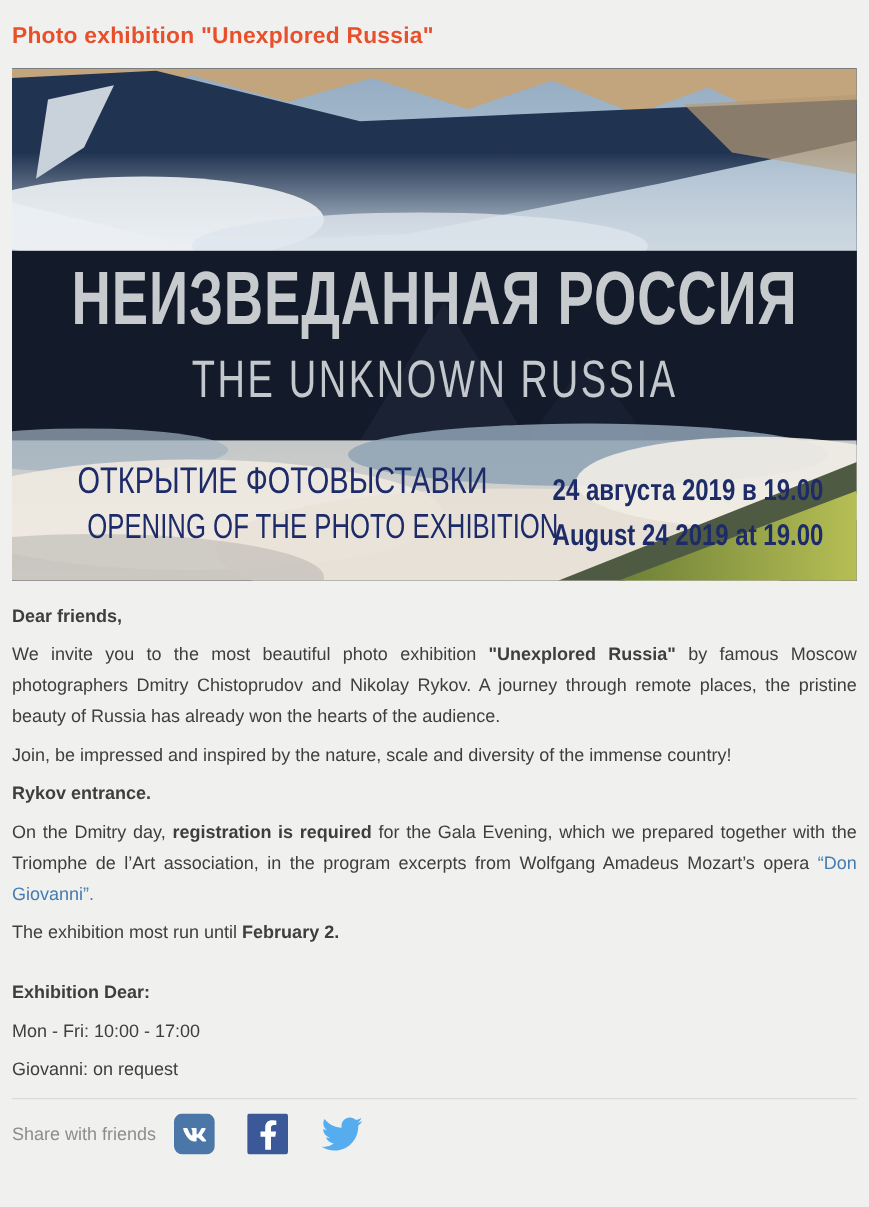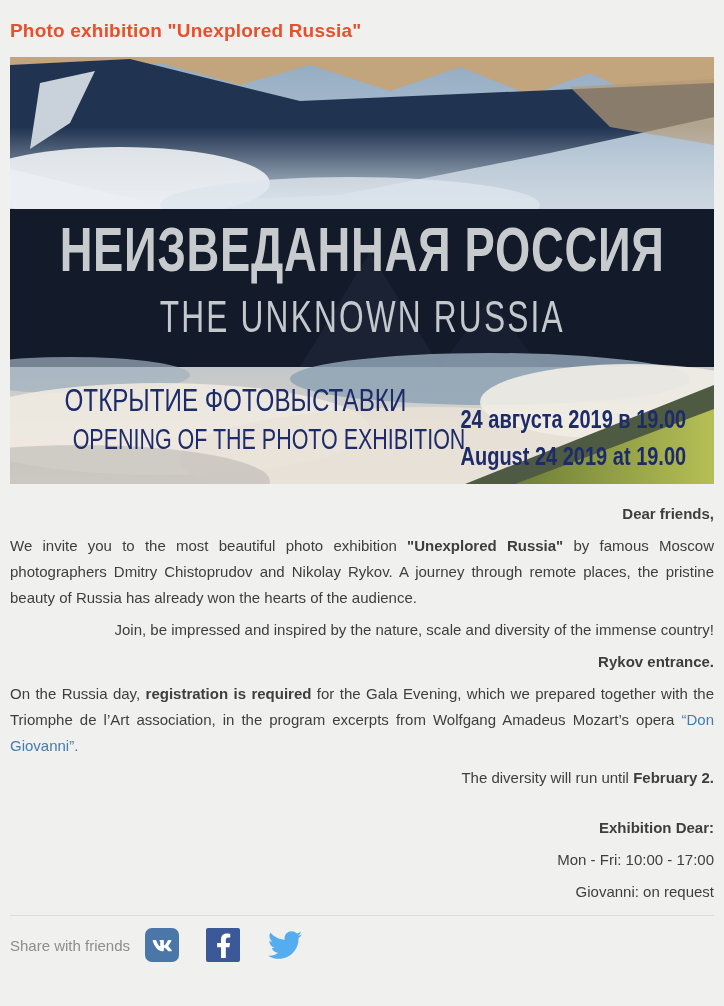--- a/index.html
+++ b/index.html
@@ -60,25 +60,25 @@
   .event-right {
     position: absolute; left: 425px; top: 380px;
     width: 255px; text-align: center;
     color: #1d2b69; font-weight: 700;
   }
   .event-right .l1, .event-right .l2 { font-size: 25px; transform: scaleX(0.80); transform-origin: center; white-space: nowrap; line-height: 37px; }
 
   
   .event-left, .event-right { top: auto; }
   .event-left { top: 325px; }
-  .event-right { top: 344px; }
+  .event-right { top: 334px; }
 
   
   .content { padding-top: 17px; }
-  .content p { margin: 0 0 6px 0; font-size: 15px; line-height: 26px; text-align: right; }
+  .content p { margin: 0 0 6px 0; font-size: 15px; line-height: 26px; }
   .content p.just { text-align: justify; }
   .bold { font-weight: 700; }
   .link { color: #447bb0; text-decoration: none; cursor: pointer; }
   .run-line { font-size: 17px; line-height: 28px; }
   .hours-heading { font-weight: 700; margin-top: 24px !important; }
 
   
   .footer {
     margin-top: 10px;
     border-top: 1px solid #dadad8;
@@ -161,23 +161,23 @@
   <div class="content">
     <p class="bold">Dear friends,</p>
 
     <p class="just"><span>We invite you to the most beautiful photo exhibition </span><strong>"Unexplored Russia"</strong><span> by famous Moscow photographers Dmitry Chistoprudov and Nikolay Rykov. A journey through remote places, the pristine beauty of Russia has already won the hearts of the audience.</span></p>
 
     <p>Join, be impressed and inspired by the nature, scale and diversity of the immense country!</p>
 
 
     <p class="bold">Rykov entrance.</p>
 
-    <p class="just"><span>On the Russia day, </span><strong>registration is required</strong><span> for the Gala Evening, which we prepared together with the Triomphe de l’Art association, in the program excerpts from Wolfgang Amadeus Mozart’s opera </span><a class="link">“Don Giovanni”.</a></p>
-
-    <p class="run-line"><span>The diversity will run until </span><strong>February 2.</strong></p>
+    <p class="just"><span>On the Dmitry day, </span><strong>registration is required</strong><span> for the Gala Evening, which we prepared together with the Triomphe de l’Art association, in the program excerpts from Wolfgang Amadeus Mozart’s opera </span><a class="link">“Don Giovanni”.</a></p>
+
+    <p class="run-line"><span>The exhibition most run until </span><strong>February 2.</strong></p>
 
     <p class="bold hours-heading">Exhibition Dear:</p>
     <p>Mon - Fri: 10:00 - 17:00</p>
     <p>Giovanni: on request</p>
   </div>
 
   <div class="footer">
     <span class="share-label">Share with friends</span>
 
     <a class="share-btn">

